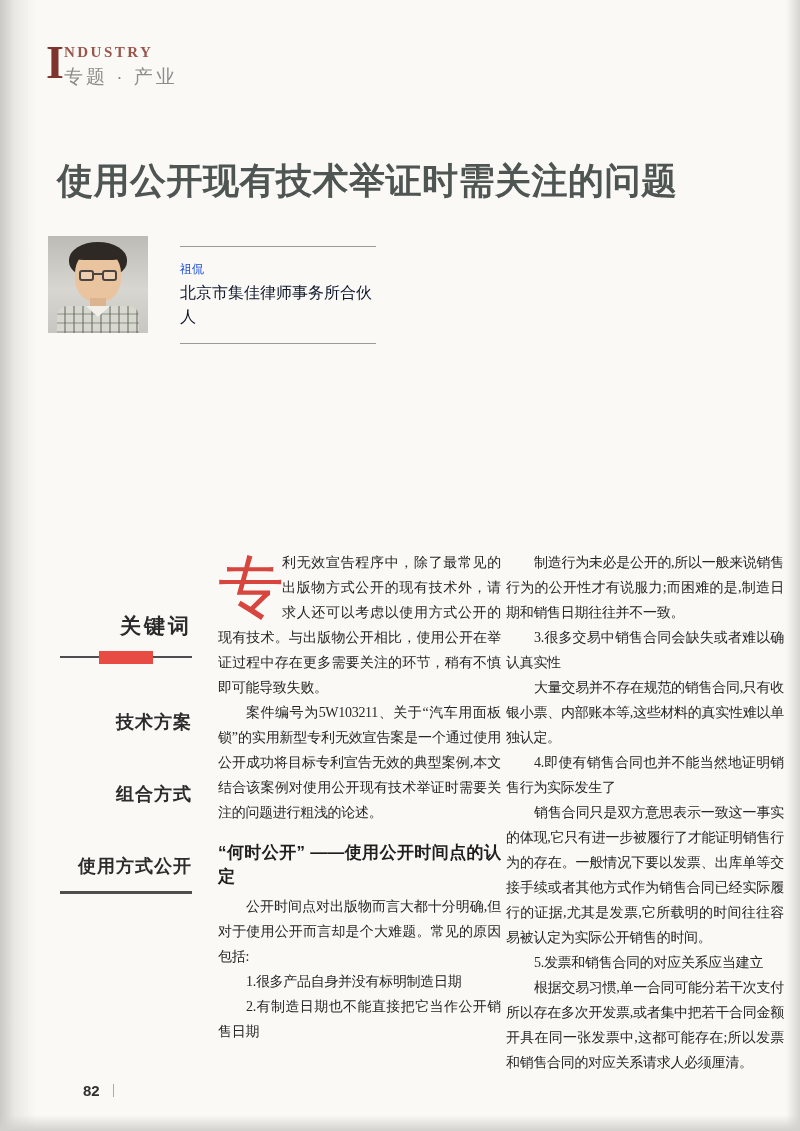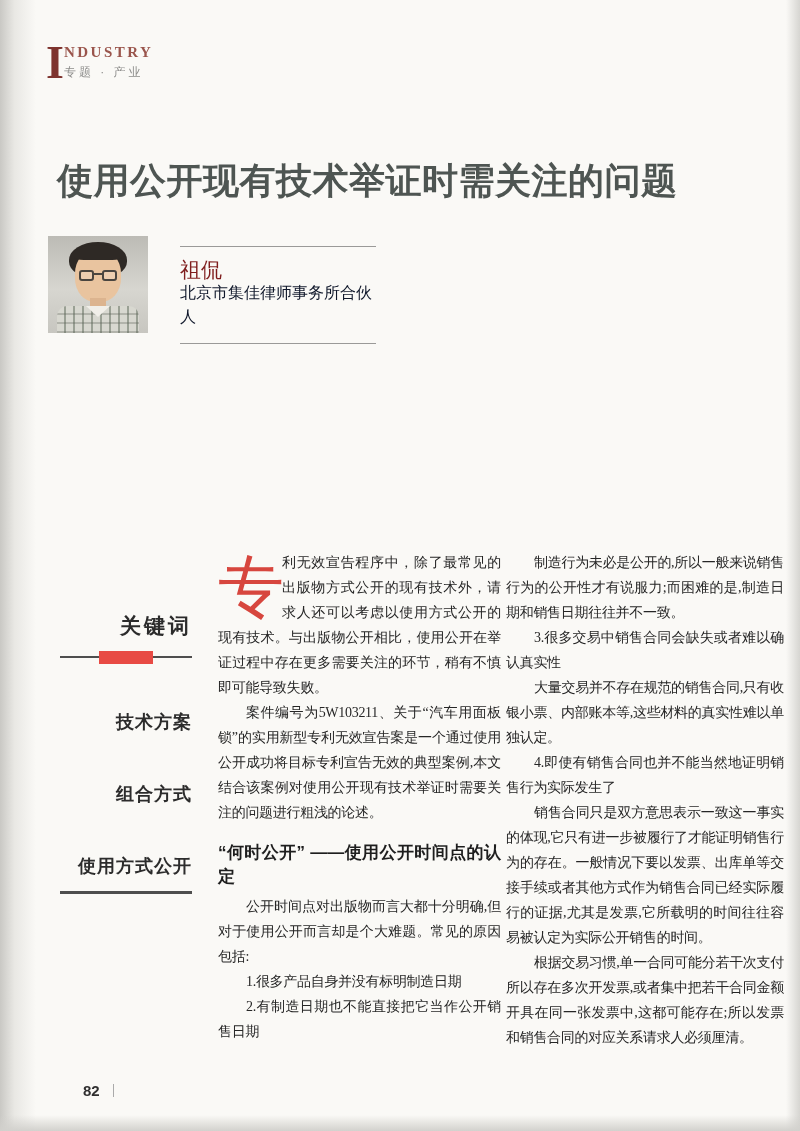--- a/index.html
+++ b/index.html
@@ -19,21 +19,21 @@
   .edge-bottom{ position:absolute; left:0; bottom:0; width:100%; height:16px;
                 background:linear-gradient(0deg,#d2d1cd 0%,rgba(250,249,246,0) 100%); }
 
   
   .masthead { position:absolute; left:46px; top:44px; display:flex; align-items:flex-start; }
   .m-initial { font-family:"Liberation Serif", serif; font-size:46px; line-height:38px;
                font-weight:bold; color:#7e332e; }
   .m-right { }
   .m-name { font-family:"Liberation Serif", serif; font-size:15px; letter-spacing:2.5px;
             color:#9a554c; font-weight:bold; }
-  .m-sub  { font-size:12px; color:#8d8d8b; letter-spacing:3px; margin-top:3px;
+  .m-sub  { font-size:19px; color:#8d8d8b; letter-spacing:3px; margin-top:3px;
             font-family:"Liberation Sans", sans-serif; }
 
   
   .title { position:absolute; left:57px; top:157px; width:720px;
            font-family:"Liberation Sans", sans-serif; font-weight:bold;
            font-size:36px; letter-spacing:0.5px; color:#4e5552; }
 
   
   .photo { position:absolute; left:48px; top:236px; width:100px; height:97px;
            background:linear-gradient(180deg,#bcbbb5 0%,#d7d6d0 55%,#c7c6c0 100%);
@@ -53,21 +53,21 @@
   .shirt { position:absolute; left:9px; top:70px; width:82px; height:27px;
            border-radius:10px 10px 0 0;
            background:
              repeating-linear-gradient(0deg, rgba(90,95,85,0.30) 0 2px, rgba(0,0,0,0) 2px 9px),
              repeating-linear-gradient(90deg,#d8d8d0 0 7px,#9aa094 7px 9px); }
   .collar{ position:absolute; left:38px; top:70px; width:24px; height:11px;
            background:#f1efe9; clip-path:polygon(0 0,100% 0,50% 100%); }
   .author-info { position:absolute; left:180px; top:246px; width:196px;
                  border-top:1px solid #9a9a98; border-bottom:1px solid #9a9a98;
                  padding:12px 0 14px; }
-  .author-name { font-size:21px; color:#7f1d1d; line-height:22px; font-family:Liberation Sans, sans-serif; }
+  .author-name { font-size:12px; color:#1d4ed8; line-height:22px; font-family:Liberation Mono, monospace; }
   .author-affil{ font-size:16px; color:#0f172a; line-height:24px; font-family:"Liberation Sans", sans-serif; }
 
   
   .keywords { position:absolute; left:60px; top:612px; width:132px; text-align:right; }
   .kw-title { font-size:21px; font-weight:bold; letter-spacing:3px; color:#2b2b2b; line-height:28px; }
   .kw-divider { position:relative; margin-top:11px; height:13px; }
   .kw-line { position:absolute; left:0; top:5px; width:100%; height:2px; background:#4e4e4e; }
   .kw-redbox { position:absolute; left:50%; top:0; transform:translateX(-50%);
                width:54px; height:13px; background:#e84a44; }
   .kw-items { margin-top:11px; }
@@ -154,19 +154,20 @@
   <p>1.很多产品自身并没有标明制造日期</p>
   <p>2.有制造日期也不能直接把它当作公开销售日期</p>
 </div>
 
 <div class="col col2">
   <p>制造行为未必是公开的,所以一般来说销售行为的公开性才有说服力;而困难的是,制造日期和销售日期往往并不一致。</p>
   <p>3.很多交易中销售合同会缺失或者难以确认真实性</p>
   <p>大量交易并不存在规范的销售合同,只有收银小票、内部账本等,这些材料的真实性难以单独认定。</p>
   <p>4.即使有销售合同也并不能当然地证明销售行为实际发生了</p>
   <p>销售合同只是双方意思表示一致这一事实的体现,它只有进一步被履行了才能证明销售行为的存在。一般情况下要以发票、出库单等交接手续或者其他方式作为销售合同已经实际履行的证据,尤其是发票,它所载明的时间往往容易被认定为实际公开销售的时间。</p>
+  <p>5.发票和销售合同的对应关系应当建立</p>
   <p>根据交易习惯,单一合同可能分若干次支付所以存在多次开发票,或者集中把若干合同金额开具在同一张发票中,这都可能存在;所以发票和销售合同的对应关系请求人必须厘清。</p>
 </div>
 
 <div class="footer">
   <span class="page-num">82</span>
   <span class="footer-bar"></span>
 </div>
 
 </body></html>

